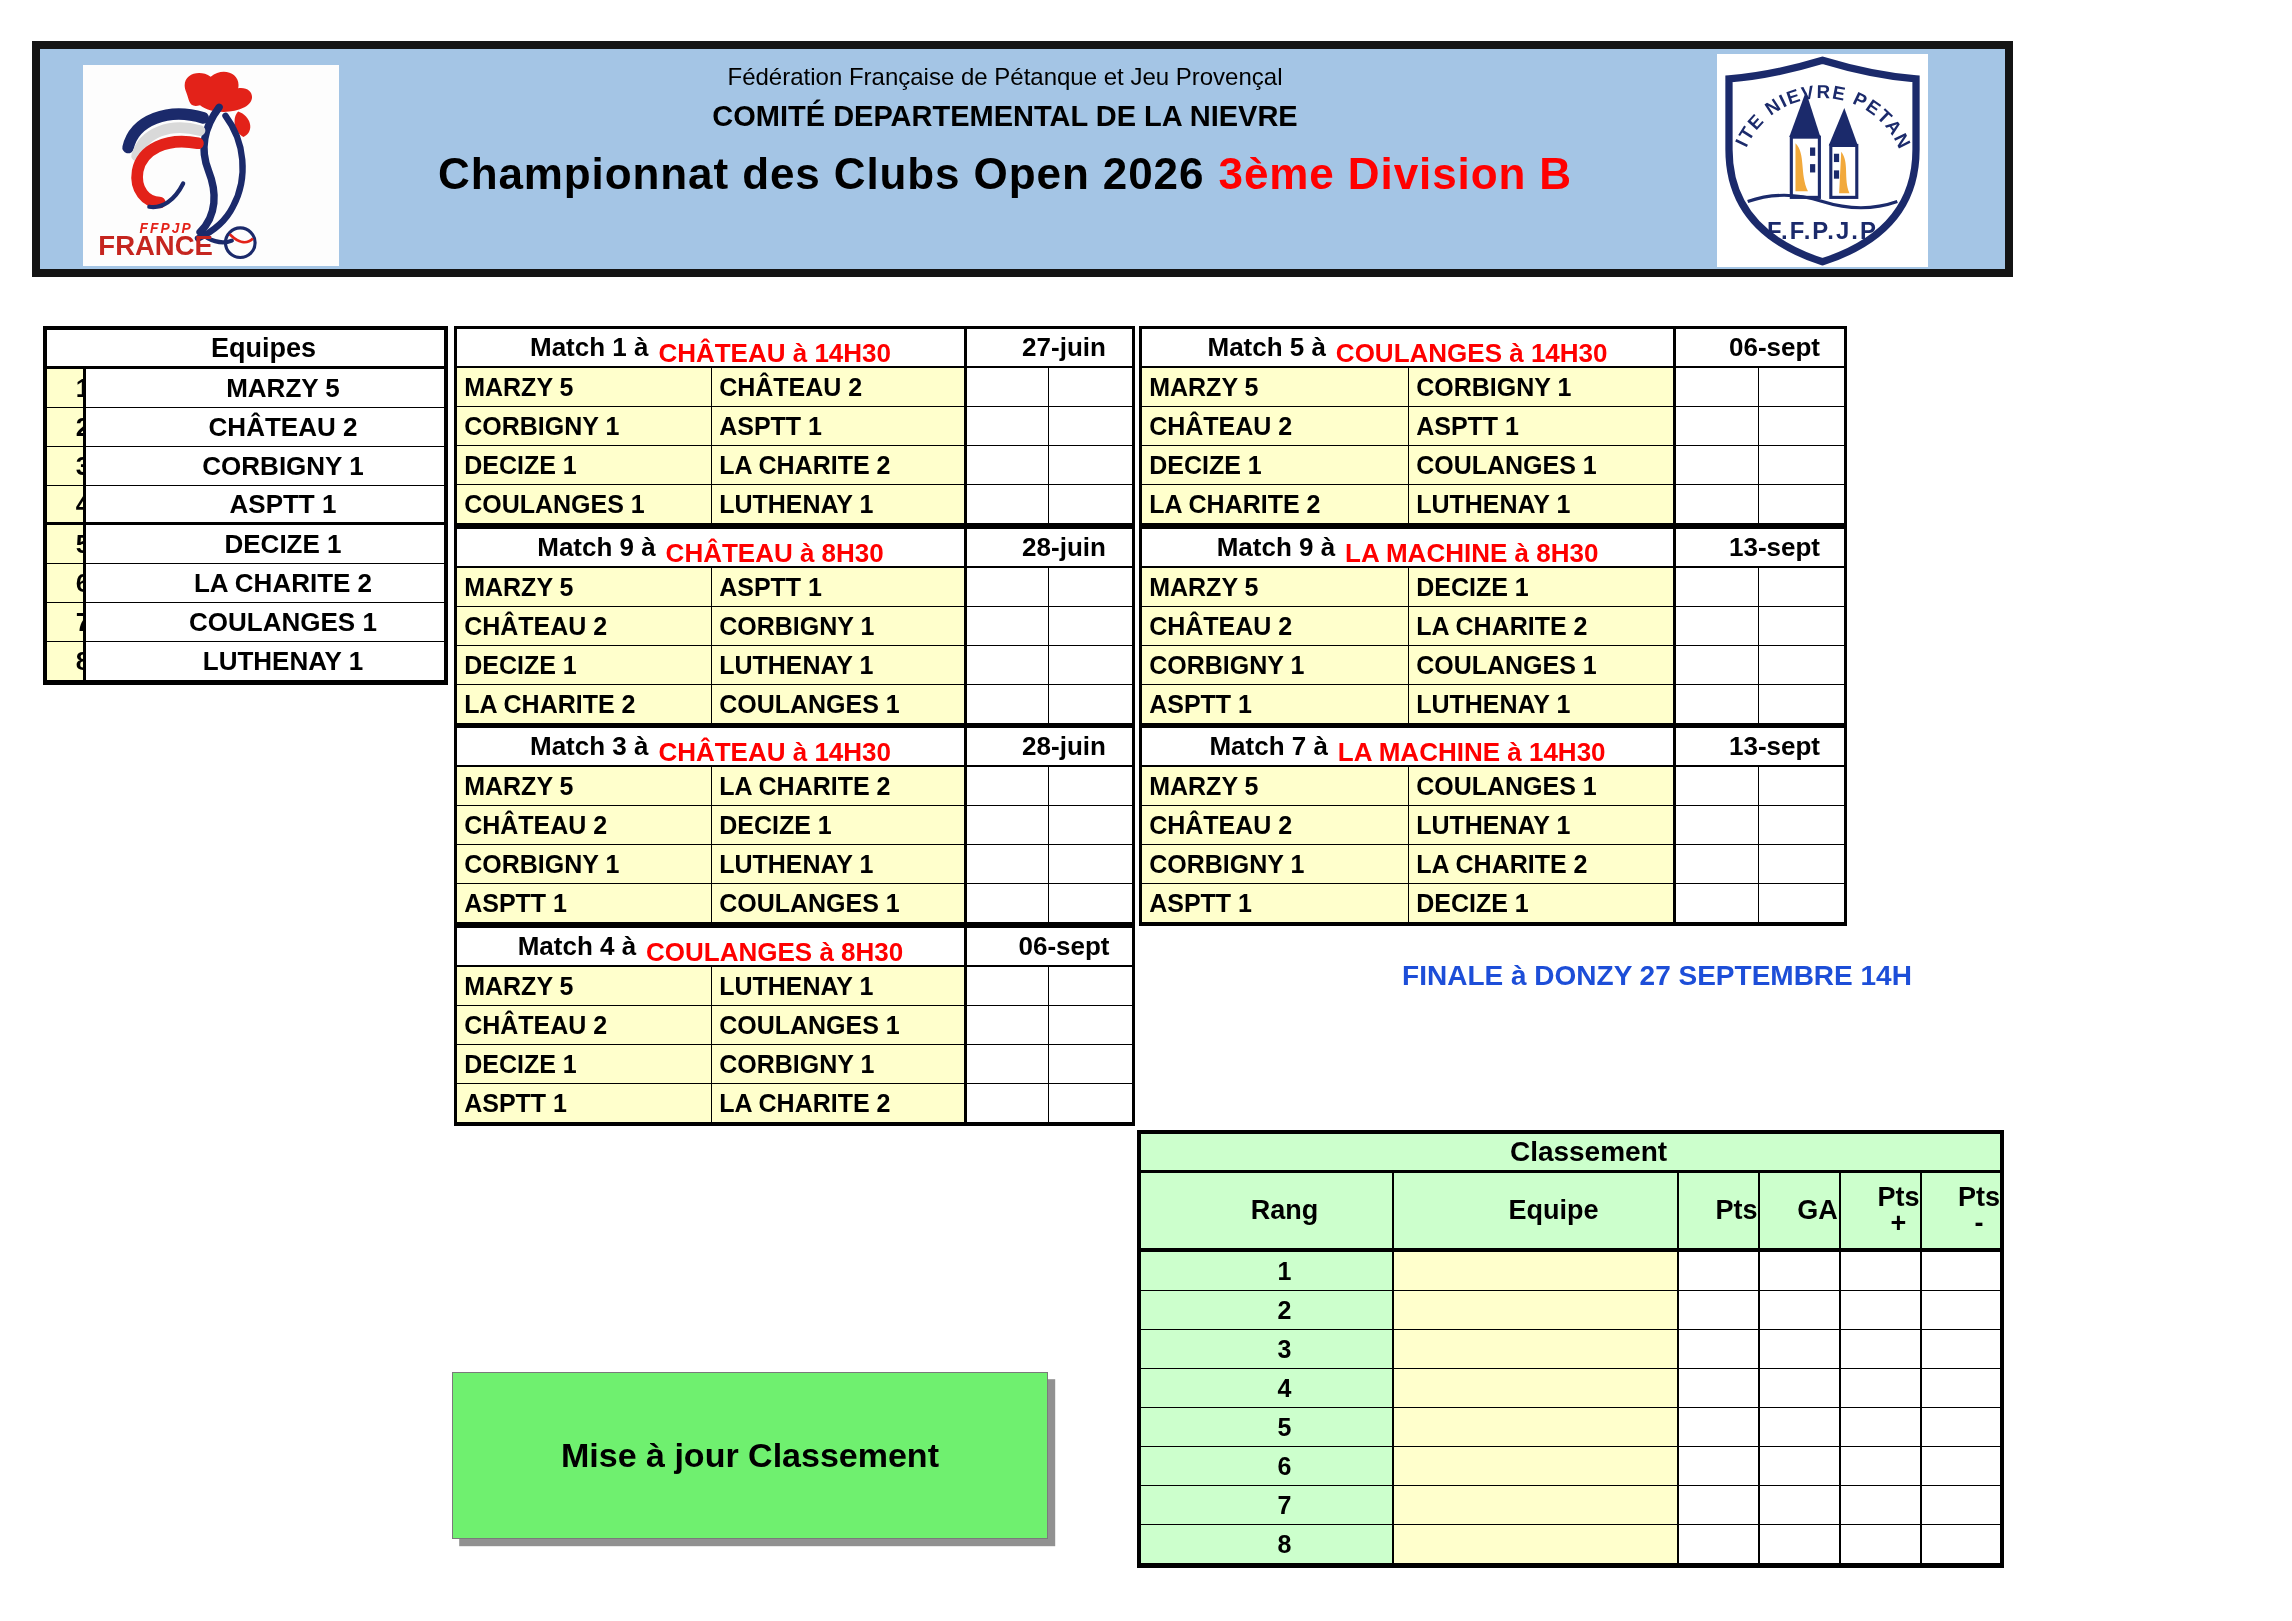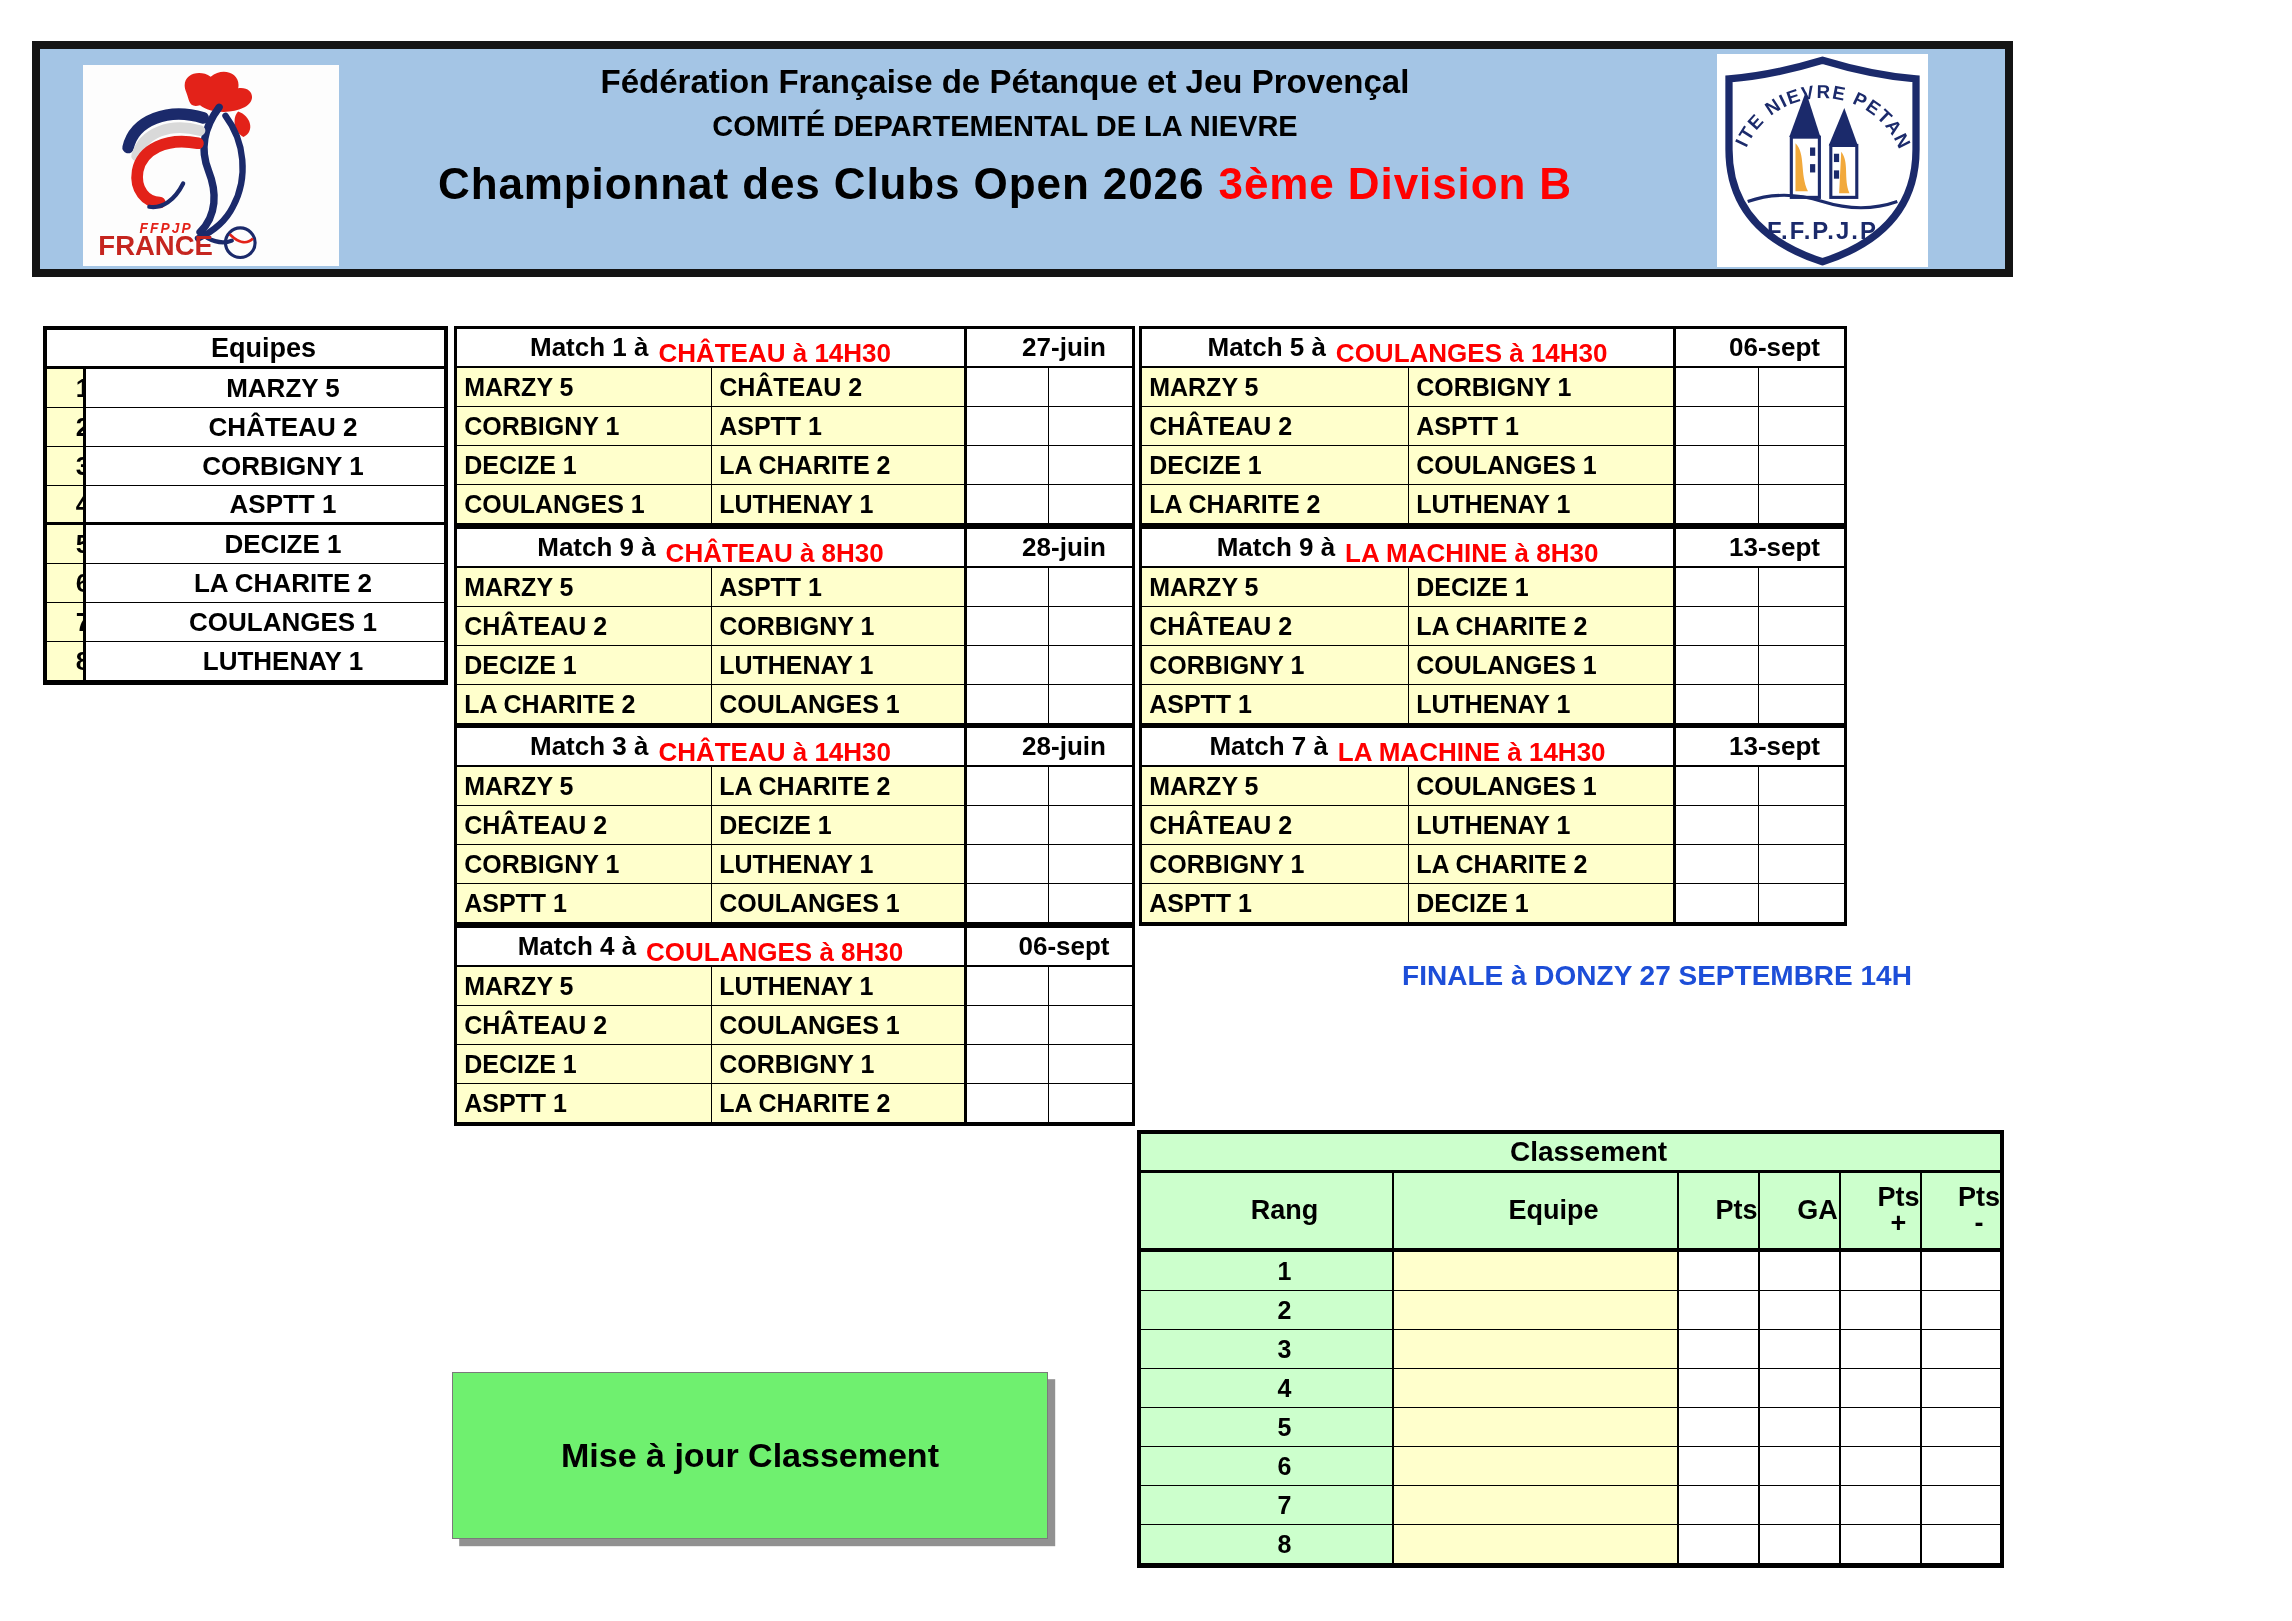--- a/index.html
+++ b/index.html
@@ -18,21 +18,21 @@
     position:absolute;left:43px;top:16px;width:256px;height:201px;
     background:#fdfdfd;overflow:hidden;
   }
   .logo-right{
     position:absolute;right:77px;top:5.4px;width:211px;height:213px;
     background:#ffffff;overflow:hidden;
   }
   .band-text{
     position:absolute;left:269px;right:304px;top:14.3px;text-align:center;
   }
-  .band-line1{font-size:33px;font-weight:bold;}
+  .band-line1{font-size:24px;font-weight:normal;}
   .band-line2{font-size:29px;font-weight:bold;margin-top:9px;}
   .band-title{font-size:44px;font-weight:bold;margin-top:16px;letter-spacing:0.9px;}
   .band-title .red{color:#FF0000;margin-left:14.3px;}
 
   
   .grid{display:grid;box-sizing:content-box;background:#fff;}
   .cell{
     box-sizing:border-box;display:flex;align-items:center;
     border-right:1.8px solid #000;border-bottom:1.8px solid #000;
     font-weight:bold;overflow:hidden;white-space:nowrap;

